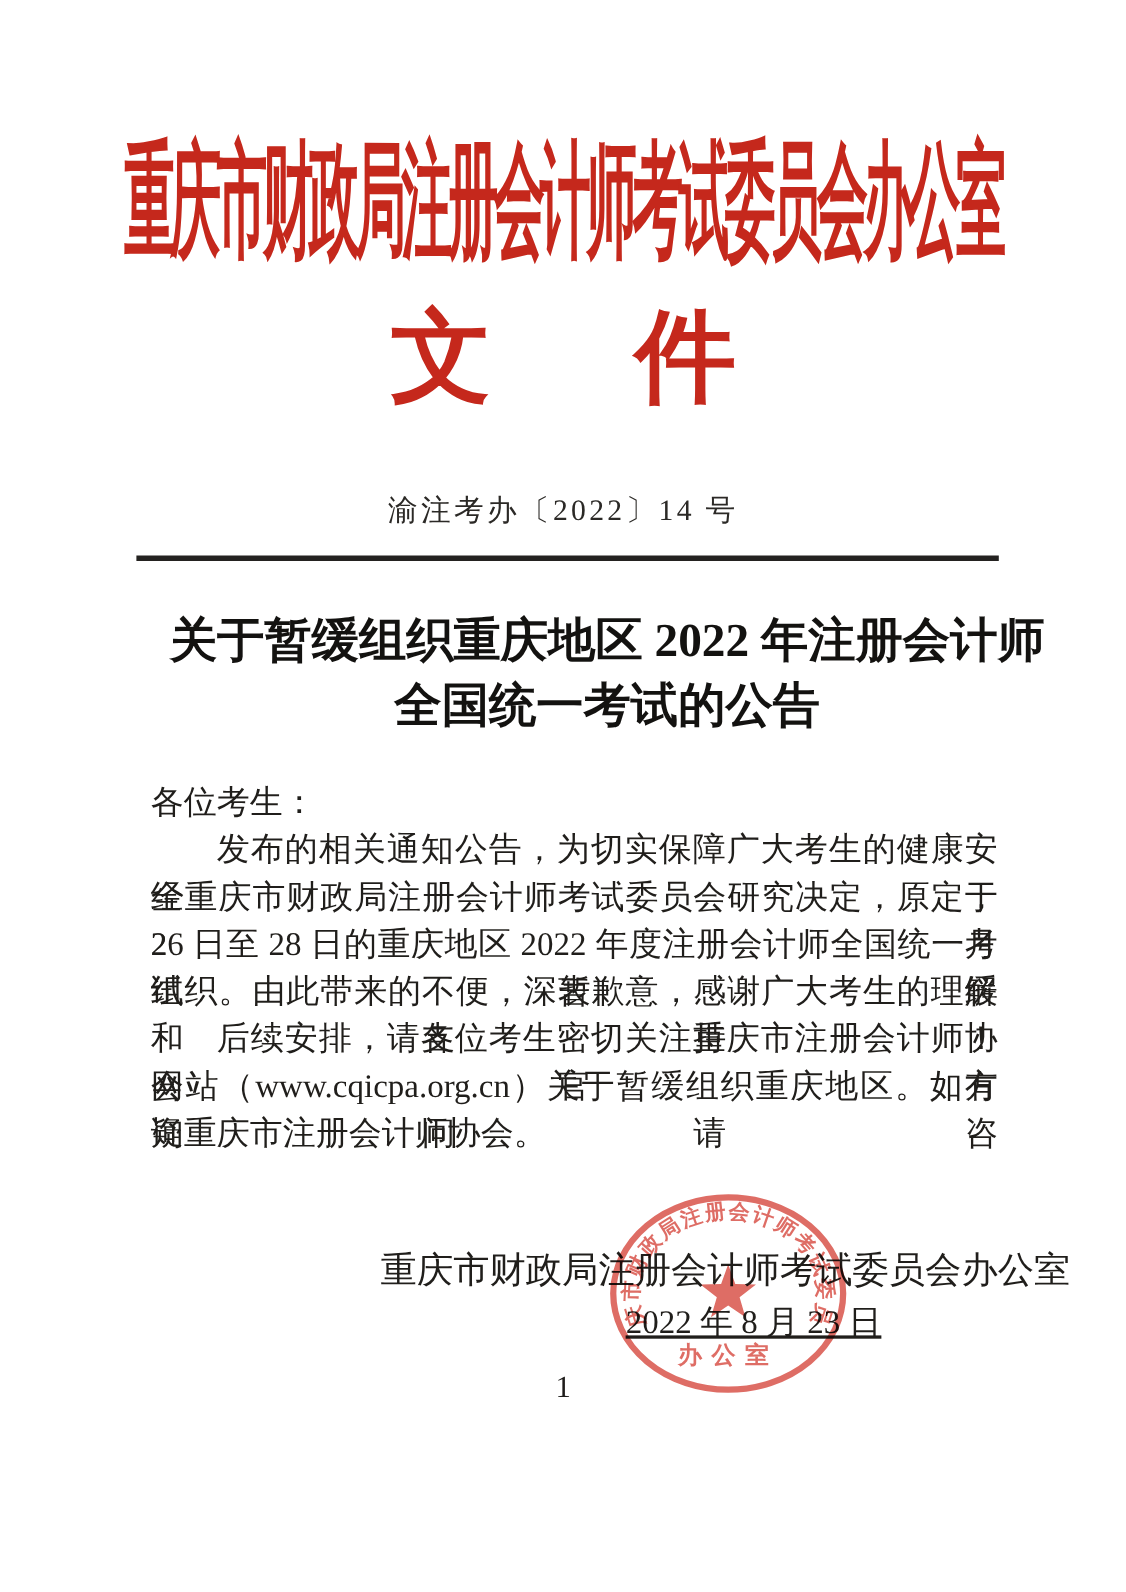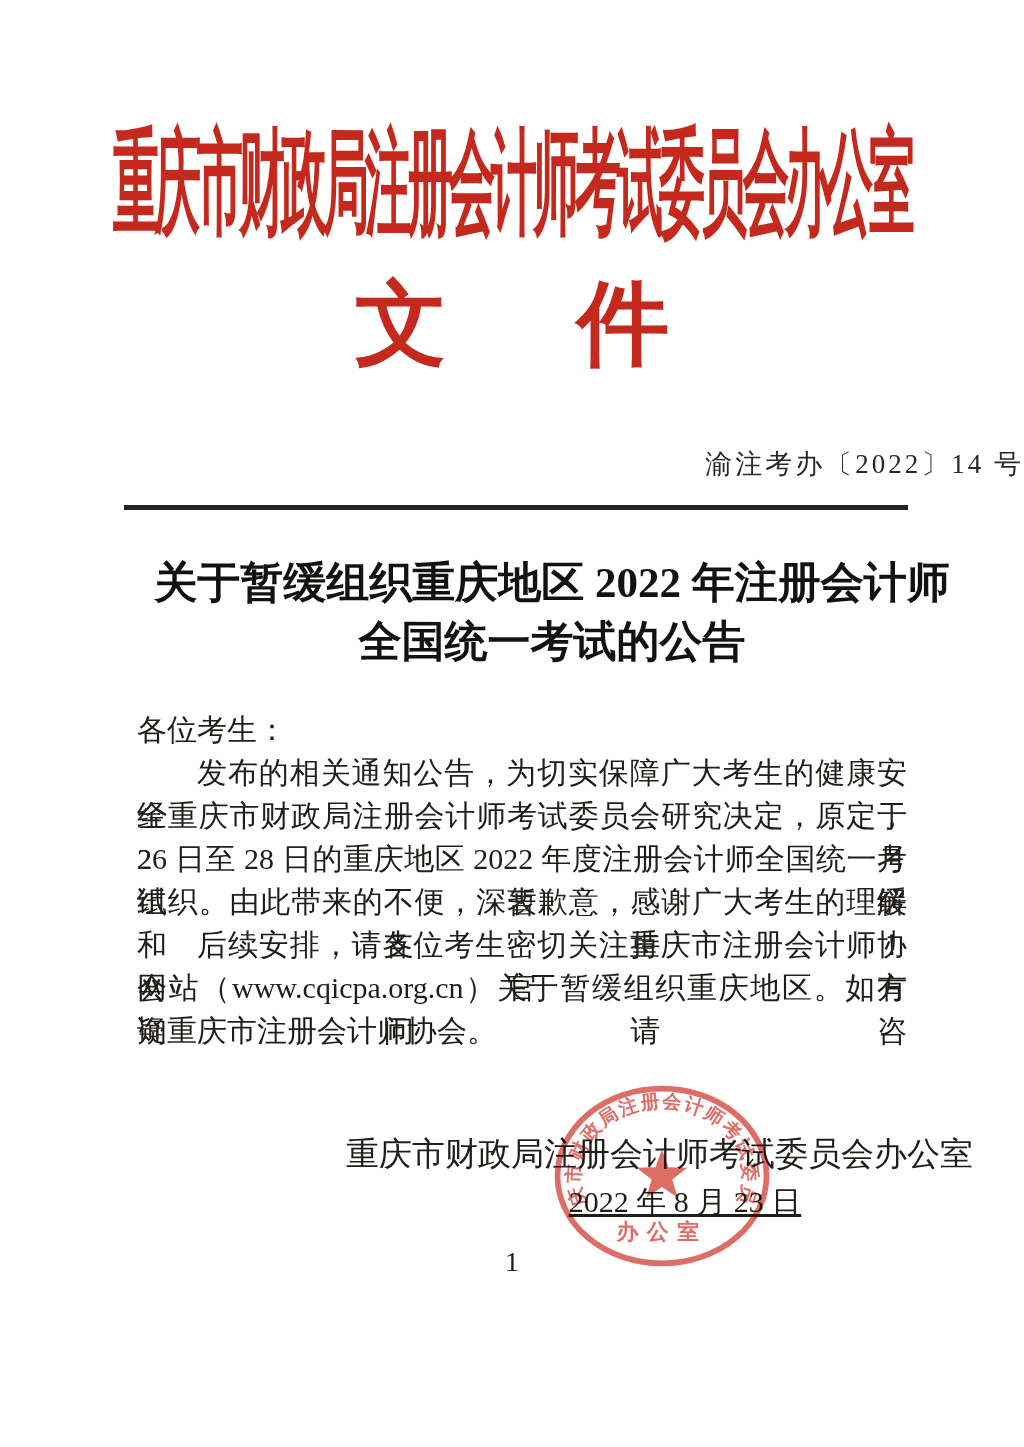--- a/index.html
+++ b/index.html
@@ -45,21 +45,21 @@
     font-size: 92px;
     line-height: 116px;
     font-weight: 600;
   }
 
   
   .doc-number {
     position: absolute;
     top: 446px; left: 0;
     width: 100%;
-    text-align: right;
+    text-align: center;
     font-size: 27px;
     letter-spacing: 3px;
     color: #2b2926;
   }
 
   
   .divider {
     position: absolute;
     top: 505px; left: 124px;
     width: 784px; height: 5px;

